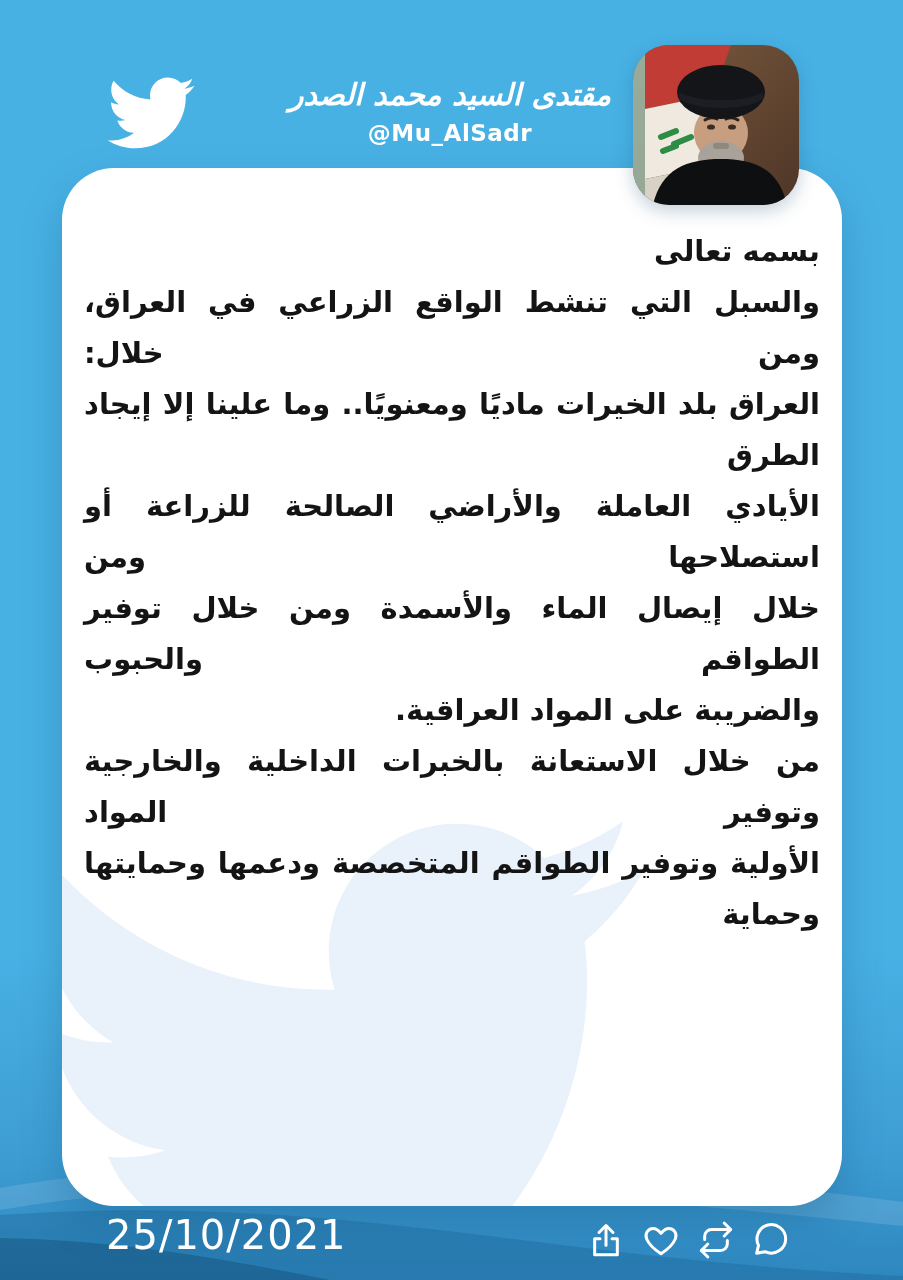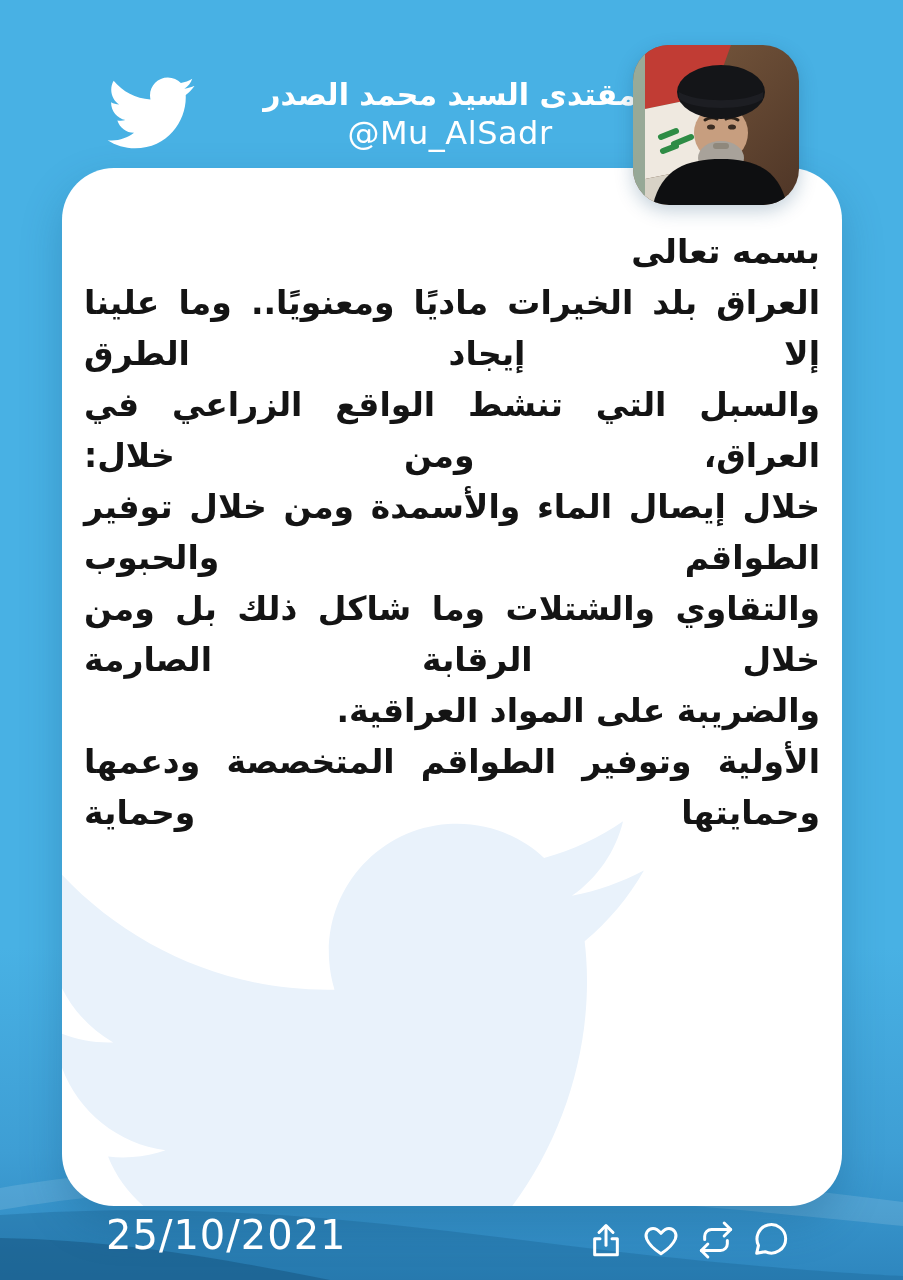--- a/index.html
+++ b/index.html
@@ -15,42 +15,42 @@
       var(--bg-deep,#2e86be) 100%);
   }
   
   .bg-swoosh{position:absolute;left:0;bottom:0;width:903px;height:200px;z-index:0;}
   
   .logo{position:absolute;left:104px;top:72px;width:92px;height:78px;z-index:3;}
   .id-block{
     position:absolute;left:240px;top:76px;width:420px;
     text-align:center;color:var(--header-text,#ffffff);z-index:3;
   }
-  .display-name{font-size:30px;font-weight:bold;line-height:38px;direction:rtl;}
-  .handle{font-size:32px;font-weight:normal;line-height:38px;letter-spacing:.5px;}
+  .display-name{font-size:30px;font-weight:bold;line-height:38px;direction:rtl;font-style:italic;}
+  .handle{font-size:23px;font-weight:bold;line-height:38px;letter-spacing:.5px;}
   .avatar{
     position:absolute;left:633px;top:45px;width:166px;height:160px;
     border-radius:36px;overflow:hidden;z-index:5;
     box-shadow:0 6px 18px rgba(20,70,110,.25);
   }
   .avatar svg{display:block;width:100%;height:100%;}
   
   .card{
     position:absolute;left:62px;top:168px;width:780px;height:1038px;
     background:var(--card,#ffffff);border-radius:52px;overflow:hidden;z-index:2;
     box-shadow:0 18px 40px rgba(18,80,122,.28);
   }
   .watermark{
     position:absolute;left:-55px;top:630px;width:660px;height:550px;
     transform:rotate(-4deg);z-index:0;
   }
   .tweet-body{
     position:absolute;inset:0;padding:58px 22px 0 22px;z-index:1;
     direction:rtl;color:var(--text,#141414);
-    font-weight:bold;font-size:33px;line-height:51px;
+    font-weight:bold;font-size:29px;line-height:51px;
   }
   .line{text-align:justify;text-align-last:justify;white-space:normal;}
   .line.end{text-align-last:right;}
   .tweet-body .line:first-child{letter-spacing:3px;}
   
   .date{
     position:absolute;left:106px;top:1212px;z-index:3;
     color:var(--header-text,#ffffff);font-size:40px;font-weight:normal;
     letter-spacing:1px;
   }
@@ -109,25 +109,26 @@
       <path d="M46 54 C62 66 114 66 130 54 L130 47 C112 58 64 58 46 47 Z" fill="#1d1e23"></path>
     </svg>
   </div>
 
   <div class="card">
     <svg class="watermark" viewBox="0 1.5 24 20" aria-hidden="true">
       <path fill="#e9f2fb" d="M23.643 4.937c-.835.37-1.732.62-2.675.733.962-.576 1.7-1.49 2.048-2.578-.9.534-1.897.922-2.958 1.13-.85-.904-2.06-1.47-3.4-1.47-2.572 0-4.658 2.086-4.658 4.66 0 .364.042.718.12 1.06-3.873-.195-7.304-2.05-9.602-4.868-.4.69-.63 1.49-.63 2.342 0 1.616.823 3.043 2.072 3.878-.764-.025-1.482-.234-2.11-.583v.06c0 2.257 1.605 4.14 3.737 4.568-.392.106-.803.162-1.227.162-.3 0-.593-.028-.877-.082.593 1.85 2.313 3.198 4.352 3.234-1.595 1.25-3.604 1.995-5.786 1.995-.376 0-.747-.022-1.112-.065 2.062 1.323 4.51 2.093 7.14 2.093 8.57 0 13.255-7.098 13.255-13.254 0-.2-.005-.402-.014-.602.91-.658 1.7-1.477 2.323-2.41z"></path>
     </svg>
     <div class="tweet-body" id="tweet-body">
         <div class="line end">بسمه تعالى</div>
+        <div class="line">والسبل التي تنشط الواقع الزراعي في العراق، ومن خلال:</div>
         <div class="line">العراق بلد الخيرات ماديًا ومعنويًا.. وما علينا إلا إيجاد الطرق</div>
-        <div class="line">والسبل التي تنشط الواقع الزراعي في العراق، ومن خلال:</div>
+        <div class="line">الأيادي العاملة والأراضي الصالحة للزراعة أو استصلاحها ومن</div>
         <div class="line">خلال إيصال الماء والأسمدة ومن خلال توفير الطواقم والحبوب</div>
-        <div class="line">والتقاوي والشتلات وما شاكل ذلك بل ومن خلال الرقابة الصارمة</div>
         <div class="line end">والضريبة على المواد العراقية.</div>
+        <div class="line">من خلال الاستعانة بالخبرات الداخلية والخارجية وتوفير المواد</div>
         <div class="line">الأولية وتوفير الطواقم المتخصصة ودعمها وحمايتها وحماية</div>
       </div>
   </div>
 
   <div class="date">25/10/2021</div>
 
   <div class="actions">
     <svg viewBox="0 0 24 24">
       <path d="M12 15.2V3.8"></path>
       <path d="M7.8 7.5L12 3.3l4.2 4.2"></path>

